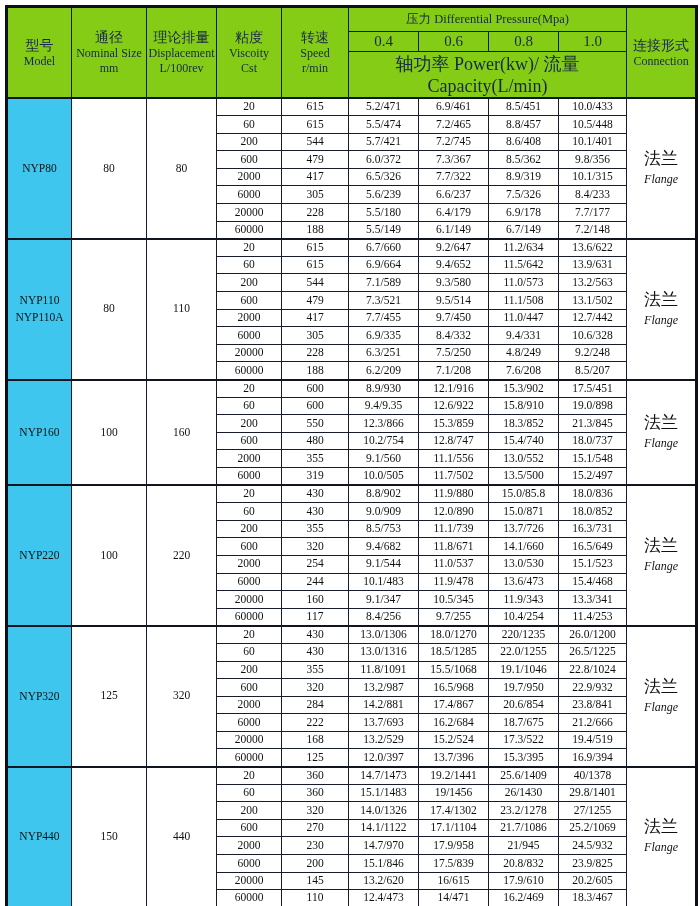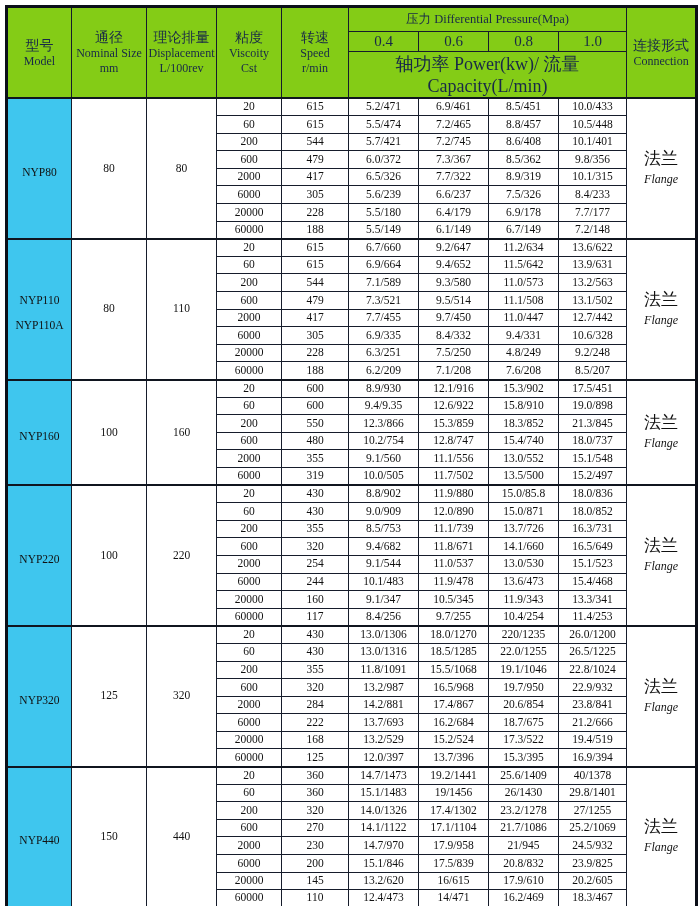--- a/index.html
+++ b/index.html
@@ -49,21 +49,21 @@
     font-size: 11.5px;
     line-height: 1;
   }
   tr.group-start td { border-top: 2.5px solid #10151f; }
 
   td.model-cell {
     background: #3fc6ee !important;
     color: #10213c;
     font-size: 12.5px;
   }
-  td.model-cell div { line-height: 17px; margin-top: 8px; }
+  td.model-cell div { line-height: 17px; }
   td.conn-cell { font-size: 12px; }
   td.conn-cell .conn-zh { font-size: 17px; line-height: 16px; margin-bottom: 5px; }
   td.conn-cell .conn-en { font-size: 12px; line-height: 14px; font-style: italic; }
 </style>
 </head>
 <body>
 
 <div class="page">
   <table class="spec">
     <colgroup>

